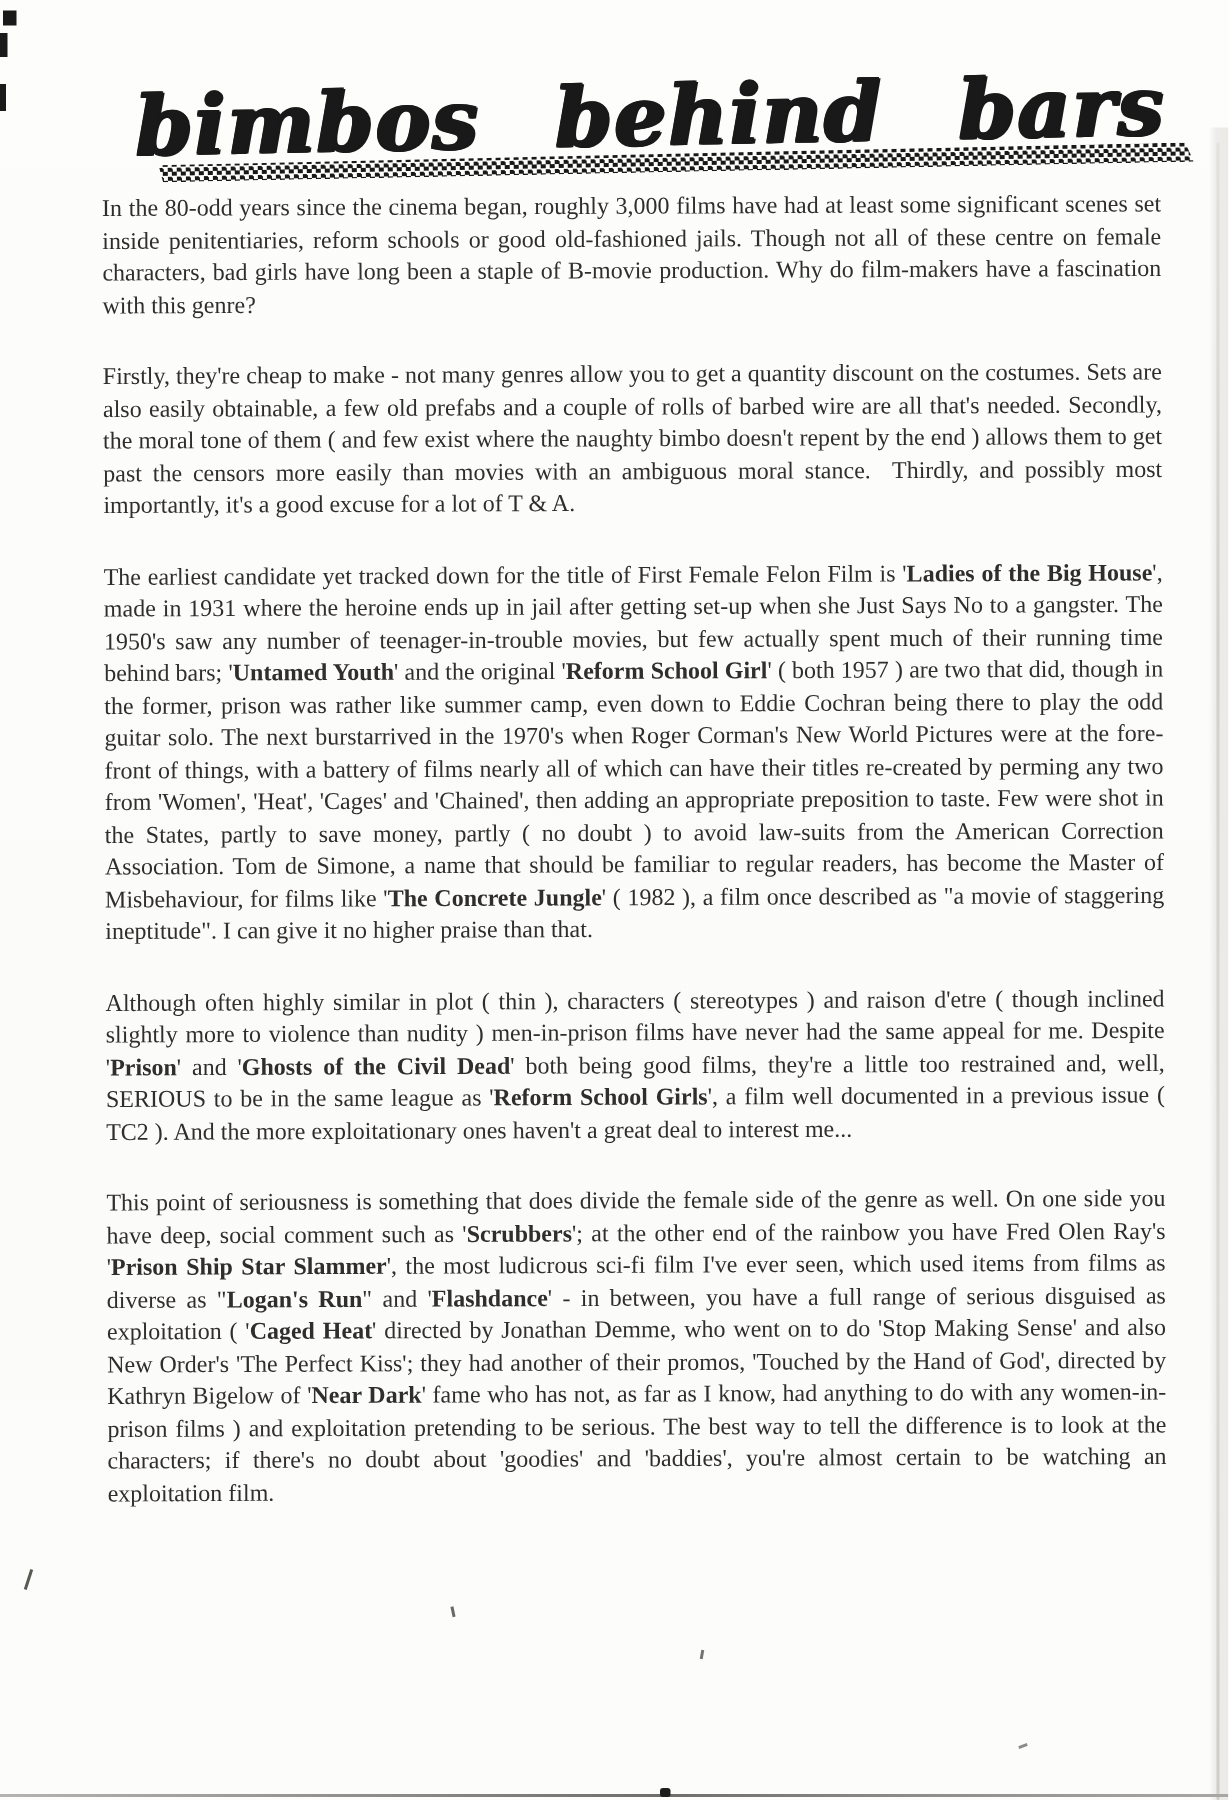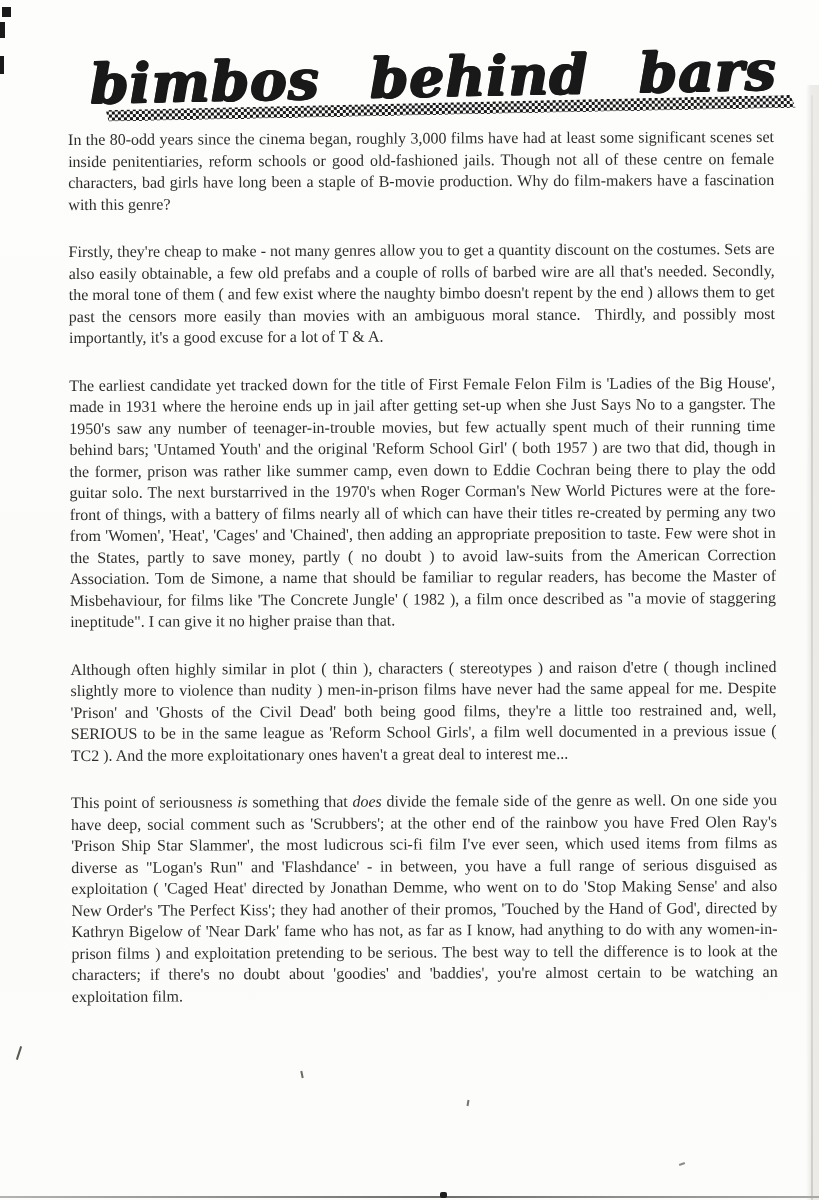--- a/index.html
+++ b/index.html
@@ -34,22 +34,22 @@
   .article{
     position:absolute;left:68px;top:129px;width:706px;
     transform:rotate(-0.25deg);transform-origin:left top;
     color:#302e2c;
   }
   .article p{
     margin:0 0 26px 0;
     font-size:16px;line-height:21.5px;
     text-align:justify;
   }
-  .article p span.b{font-weight:normal;}
-  .article p span.i{font-style:italic;}
+  .article p span.b{font-weight:bold;}
+  .article p span.i{}
   
   .mark{position:absolute;background:#1a1a1a;}
   .m-tl1{left:2px;top:7px;width:9px;height:10px;}
   .m-tl2{left:0;top:22px;width:5px;height:16px;}
   .m-tl3{left:0;top:56px;width:4px;height:18px;}
   .speck{position:absolute;background:#5a5852;}
   .s-bl{left:18px;top:1046px;width:2px;height:14px;transform:rotate(18deg);}
   .s-mid1{left:301px;top:1071px;width:2px;height:7px;transform:rotate(-12deg);background:#6b6964;}
   .s-mid2{left:467px;top:1100px;width:2px;height:6px;transform:rotate(10deg);background:#76746e;}
   .s-br{left:679px;top:1163px;width:6px;height:2px;transform:rotate(-20deg);background:#8d8b85;}

